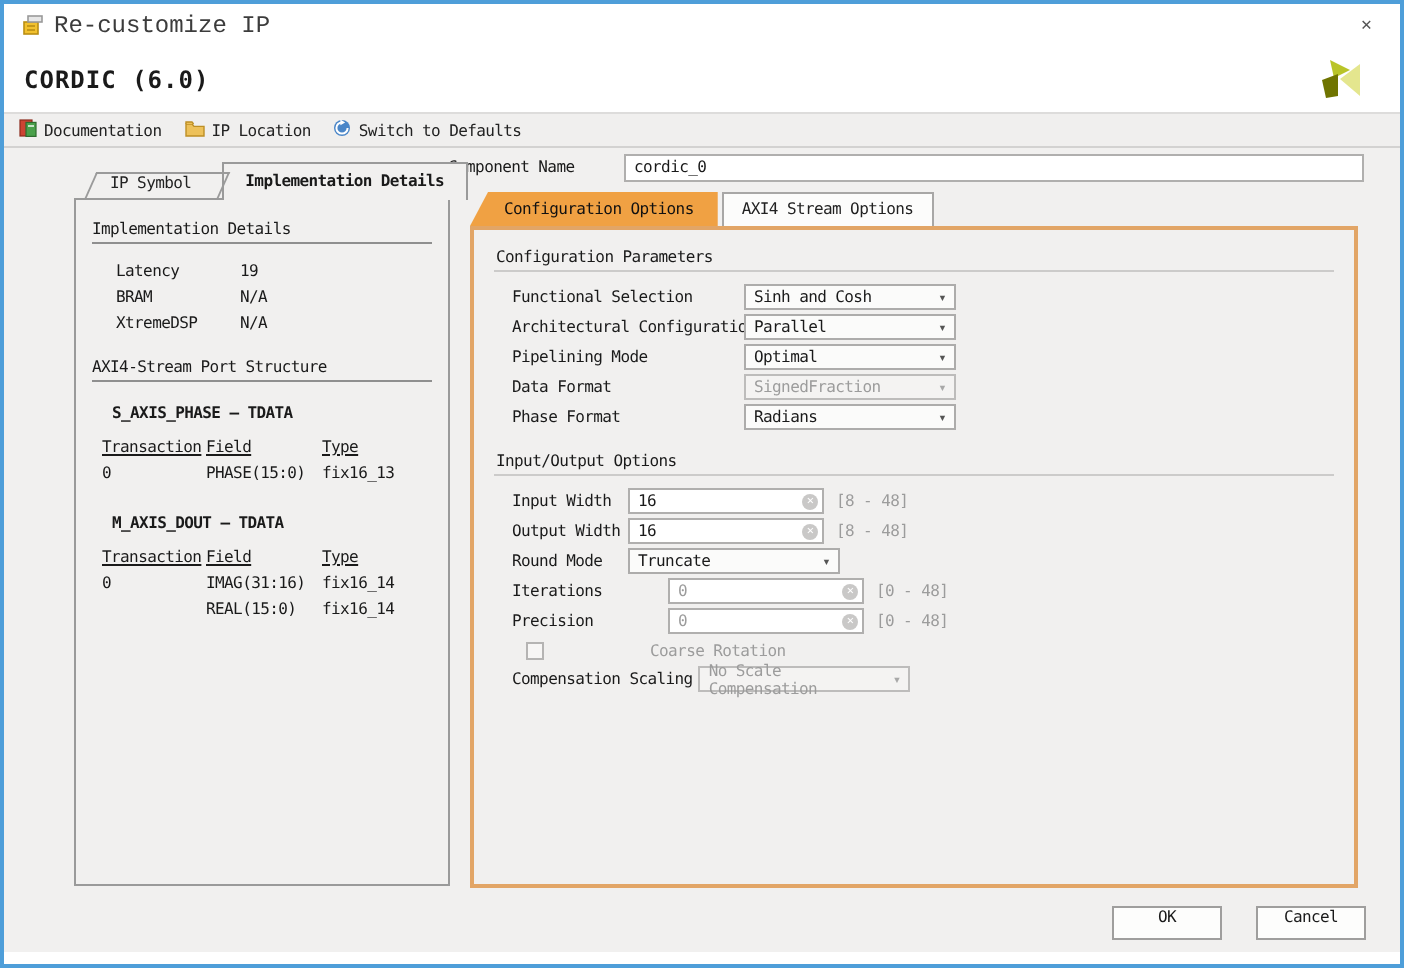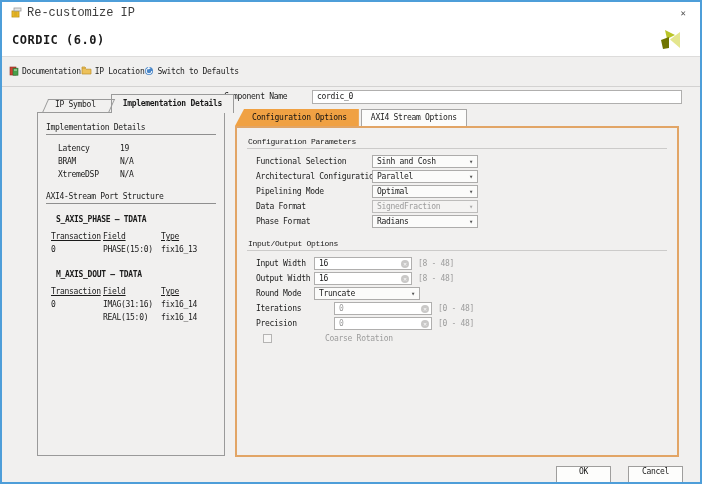--- a/index.html
+++ b/index.html
@@ -13,21 +13,21 @@
   .titlebar .ttext { font-family:Liberation Mono, monospace; font-size:12px; letter-spacing:0; color:#3c3c3c; margin-left:5px; }
   .close-btn { margin-left:auto; width:16px; height:16px; text-align:center; color:#555; cursor:default; }
   .close-btn::after { content:"✕"; font-size:9px; line-height:16px; }
 
   
   .hdr { height:32px; background:#ffffff; display:flex; align-items:center; padding:0 10px; }
   .hdr-title { font-weight:bold; font-size:12px; letter-spacing:0.5px; }
   .hdr-logo { margin-left:auto; margin-right:8px; }
 
   
-  .toolbar { height:31px; background:#f0efee; border-top:1px solid #dddcdb; border-bottom:1px solid #d3d2d1; display:flex; align-items:center; padding:0 7px; }
+  .toolbar { height:18px; background:#f0efee; border-top:1px solid #dddcdb; border-bottom:1px solid #d3d2d1; display:flex; align-items:center; padding:0 7px; gap:11px; }
   .tool { display:flex; align-items:center; gap:3px; color:#222; }
 
   
   .main { position:relative; height:402px; background:#f1f0ef; }
 
   
   .ltabs { position:absolute; left:38px; top:5px; display:flex; height:21px; align-items:flex-end; z-index:2; }
   .ltab-unsel { position:relative; padding:4px 15px 4px 15px; color:#222; }
   .ltab-unsel::before { content:""; position:absolute; top:3px; bottom:0; left:5px; right:-1px;
       border-left:1px solid #9a9a9a; border-right:1px solid #9a9a9a; border-top:1px solid #9a9a9a; transform:skewX(-24deg); }
@@ -45,21 +45,21 @@
   .crow { display:flex; align-items:center; height:15px; }
   .clabel { width:88px; flex-shrink:0; }
   .cinput { flex:1; height:14px; background:#ffffff; border:1px solid #b0afae; font:inherit; letter-spacing:inherit; padding:0 4px; color:#1a1a1a; }
 
   .rtabs { display:flex; margin-top:3px; height:19px; align-items:flex-end; padding-left:11px; position:relative; z-index:2; }
   .rtab-sel { background:#F0A143; clip-path:polygon(9px 0, 100% 0, 100% 100%, 0 100%); padding:4px 12px 4px 17px; font-weight:normal; color:#111; }
   .rtab-unsel { background:#fcfcfb; border:1px solid #a8a7a6; border-bottom:none; padding:3px 9px 4px 9px; margin-left:2px; color:#222; }
 
   .opanel { margin-left:11px; width:444px; height:331px; border:2px solid #E2A566; background:#f1f0ef; padding:6px 10px 0 10px; }
 
-  .sect-head { border-bottom:1px solid #cccbca; padding:3px 0 2px 1px; margin-bottom:5px;font-family:Liberation Mono, monospace; }
+  .sect-head { border-bottom:1px solid #cccbca; padding:3px 0 2px 1px; margin-bottom:5px; }
   .sect { margin-top:7px; }
 
   .frow { display:flex; align-items:center; height:15px; padding-left:9px; }
   .frow .flabel { flex-shrink:0; white-space:nowrap; }
   .cfg .flabel { width:116px; }
   .io  .flabel { width:58px; }
   .adv .flabel { min-width:78px; padding-right:3px; }
 
   .select { width:106px; height:13px; background:#fbfbfa; border:1px solid #adacab; display:flex; align-items:center; justify-content:space-between; padding:0 4px; cursor:default; }
   .select .caret::after { content:"▾"; font-size:7px; color:#555; }
@@ -288,20 +288,27 @@
           <span class="tfield disabled">
             <input type="text" value="0" style="">
             <span class="clear-icon"></span>
           </span>
           <span class="range">[0 - 48]</span>
         </div>
         <div class="frow adv" style="height:14px;gap:48px;">
           <span class="checkbox" style="margin-left:7px;"></span>
           <span class="gray-label">Coarse Rotation</span>
         </div>
+        <div class="frow adv">
+          <span class="flabel">Compensation Scaling</span>
+          <span class="select disabled">
+            <span>No Scale Compensation</span>
+            <span class="caret"></span>
+          </span>
+        </div>
 
       </div>
     </div>
 
     <div class="btns">
       <span class="btn">
         <span>OK</span>
       </span>
       <span class="btn">
         <span>Cancel</span>

